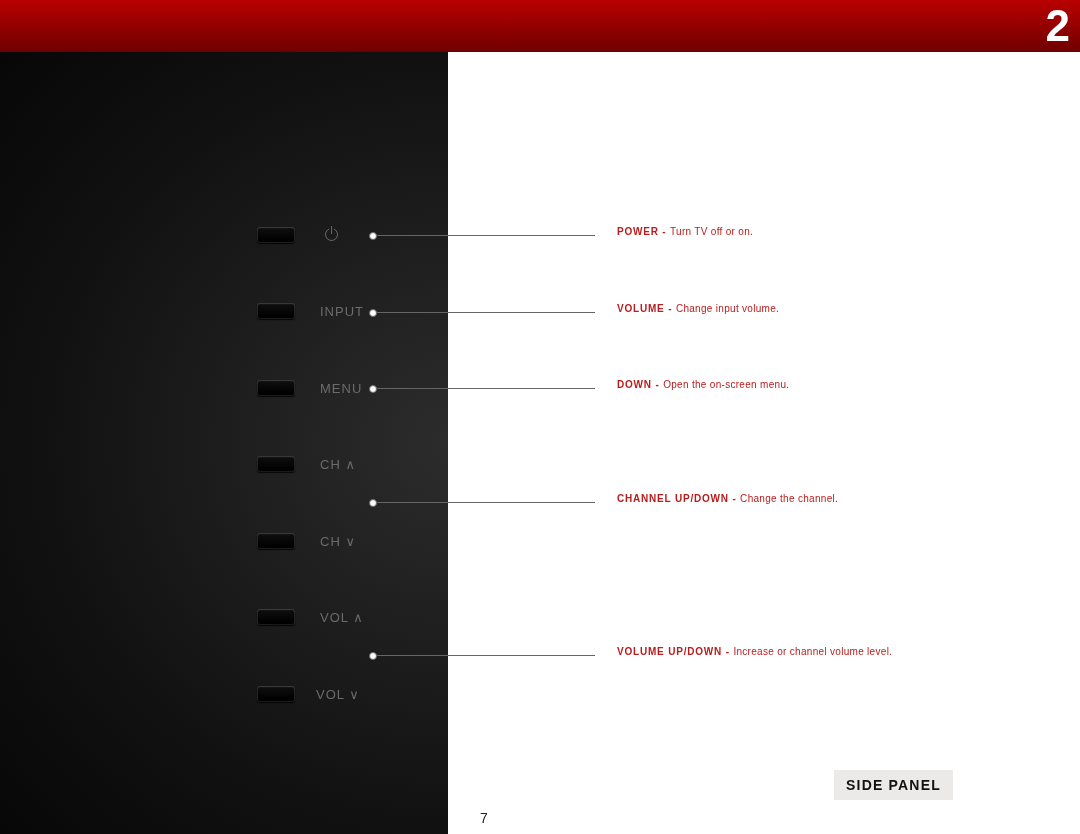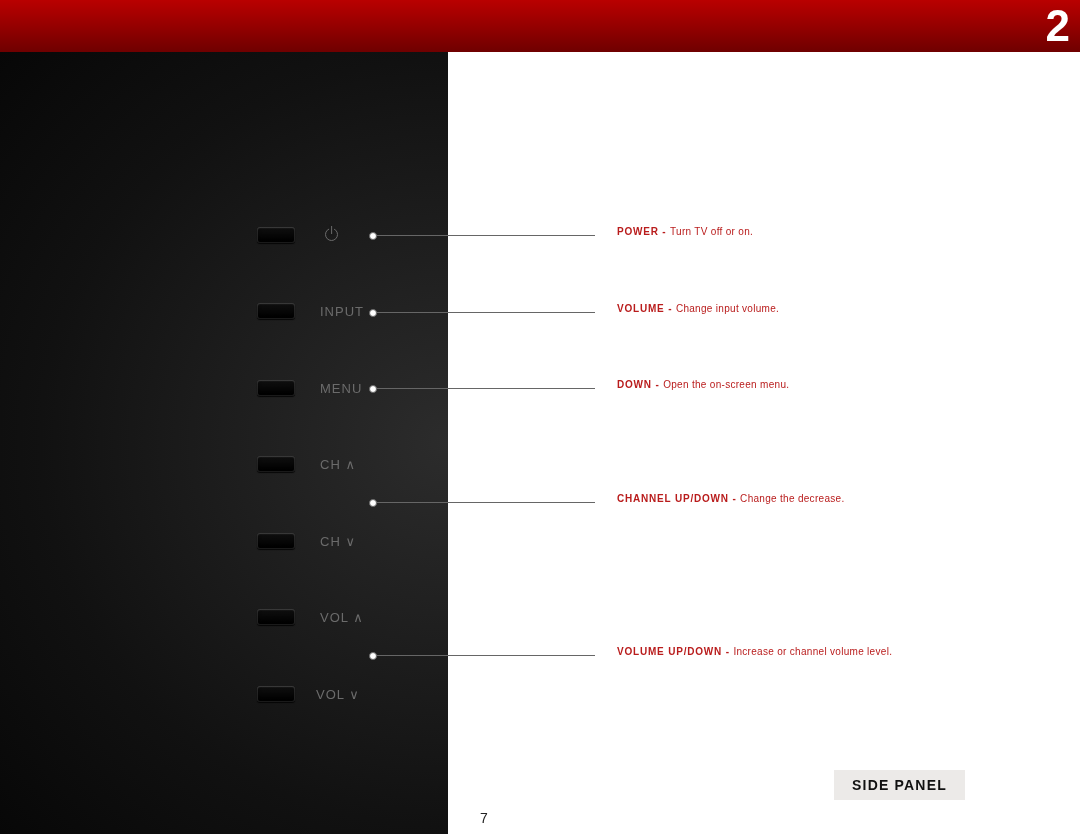--- a/index.html
+++ b/index.html
@@ -87,21 +87,21 @@
   .callout b { font-weight: 700; letter-spacing: .8px; }
 
   
   .section-tab {
     position: absolute;
     background: #eceae8;
     color: #111;
     font-size: 14px;
     font-weight: 600;
     letter-spacing: 1.2px;
-    padding: 7px 18px;
+    padding: 7px 12px;
   }
   .pagenum {
     position: absolute;
     font-size: 14px;
     color: #222;
   }
 </style>
 </head>
 <body>
 
@@ -153,21 +153,21 @@
     <div class="dot"></div>
   </div>
 <div class="callout" style="left:603px; top:379px;">
   <b>DOWN - </b><span>Open the on-screen menu.</span>
 </div>
 
 <div class="leader" style="left:373px; top:502px; width:222px;">
     <div class="dot"></div>
   </div>
 <div class="callout" style="left:603px; top:493px;">
-  <b>CHANNEL UP/DOWN - </b><span>Change the decrease.</span>
+  <b>CHANNEL UP/DOWN - </b><span>Change the channel.</span>
 </div>
 
 <div class="leader" style="left:373px; top:655px; width:222px;">
     <div class="dot"></div>
   </div>
 <div class="callout" style="left:603px; top:646px;">
   <b>VOLUME UP/DOWN - </b><span>Increase or channel volume level.</span>
 </div>
 
 <div class="section-tab" style="left:834px; top:770px;">SIDE PANEL</div>

